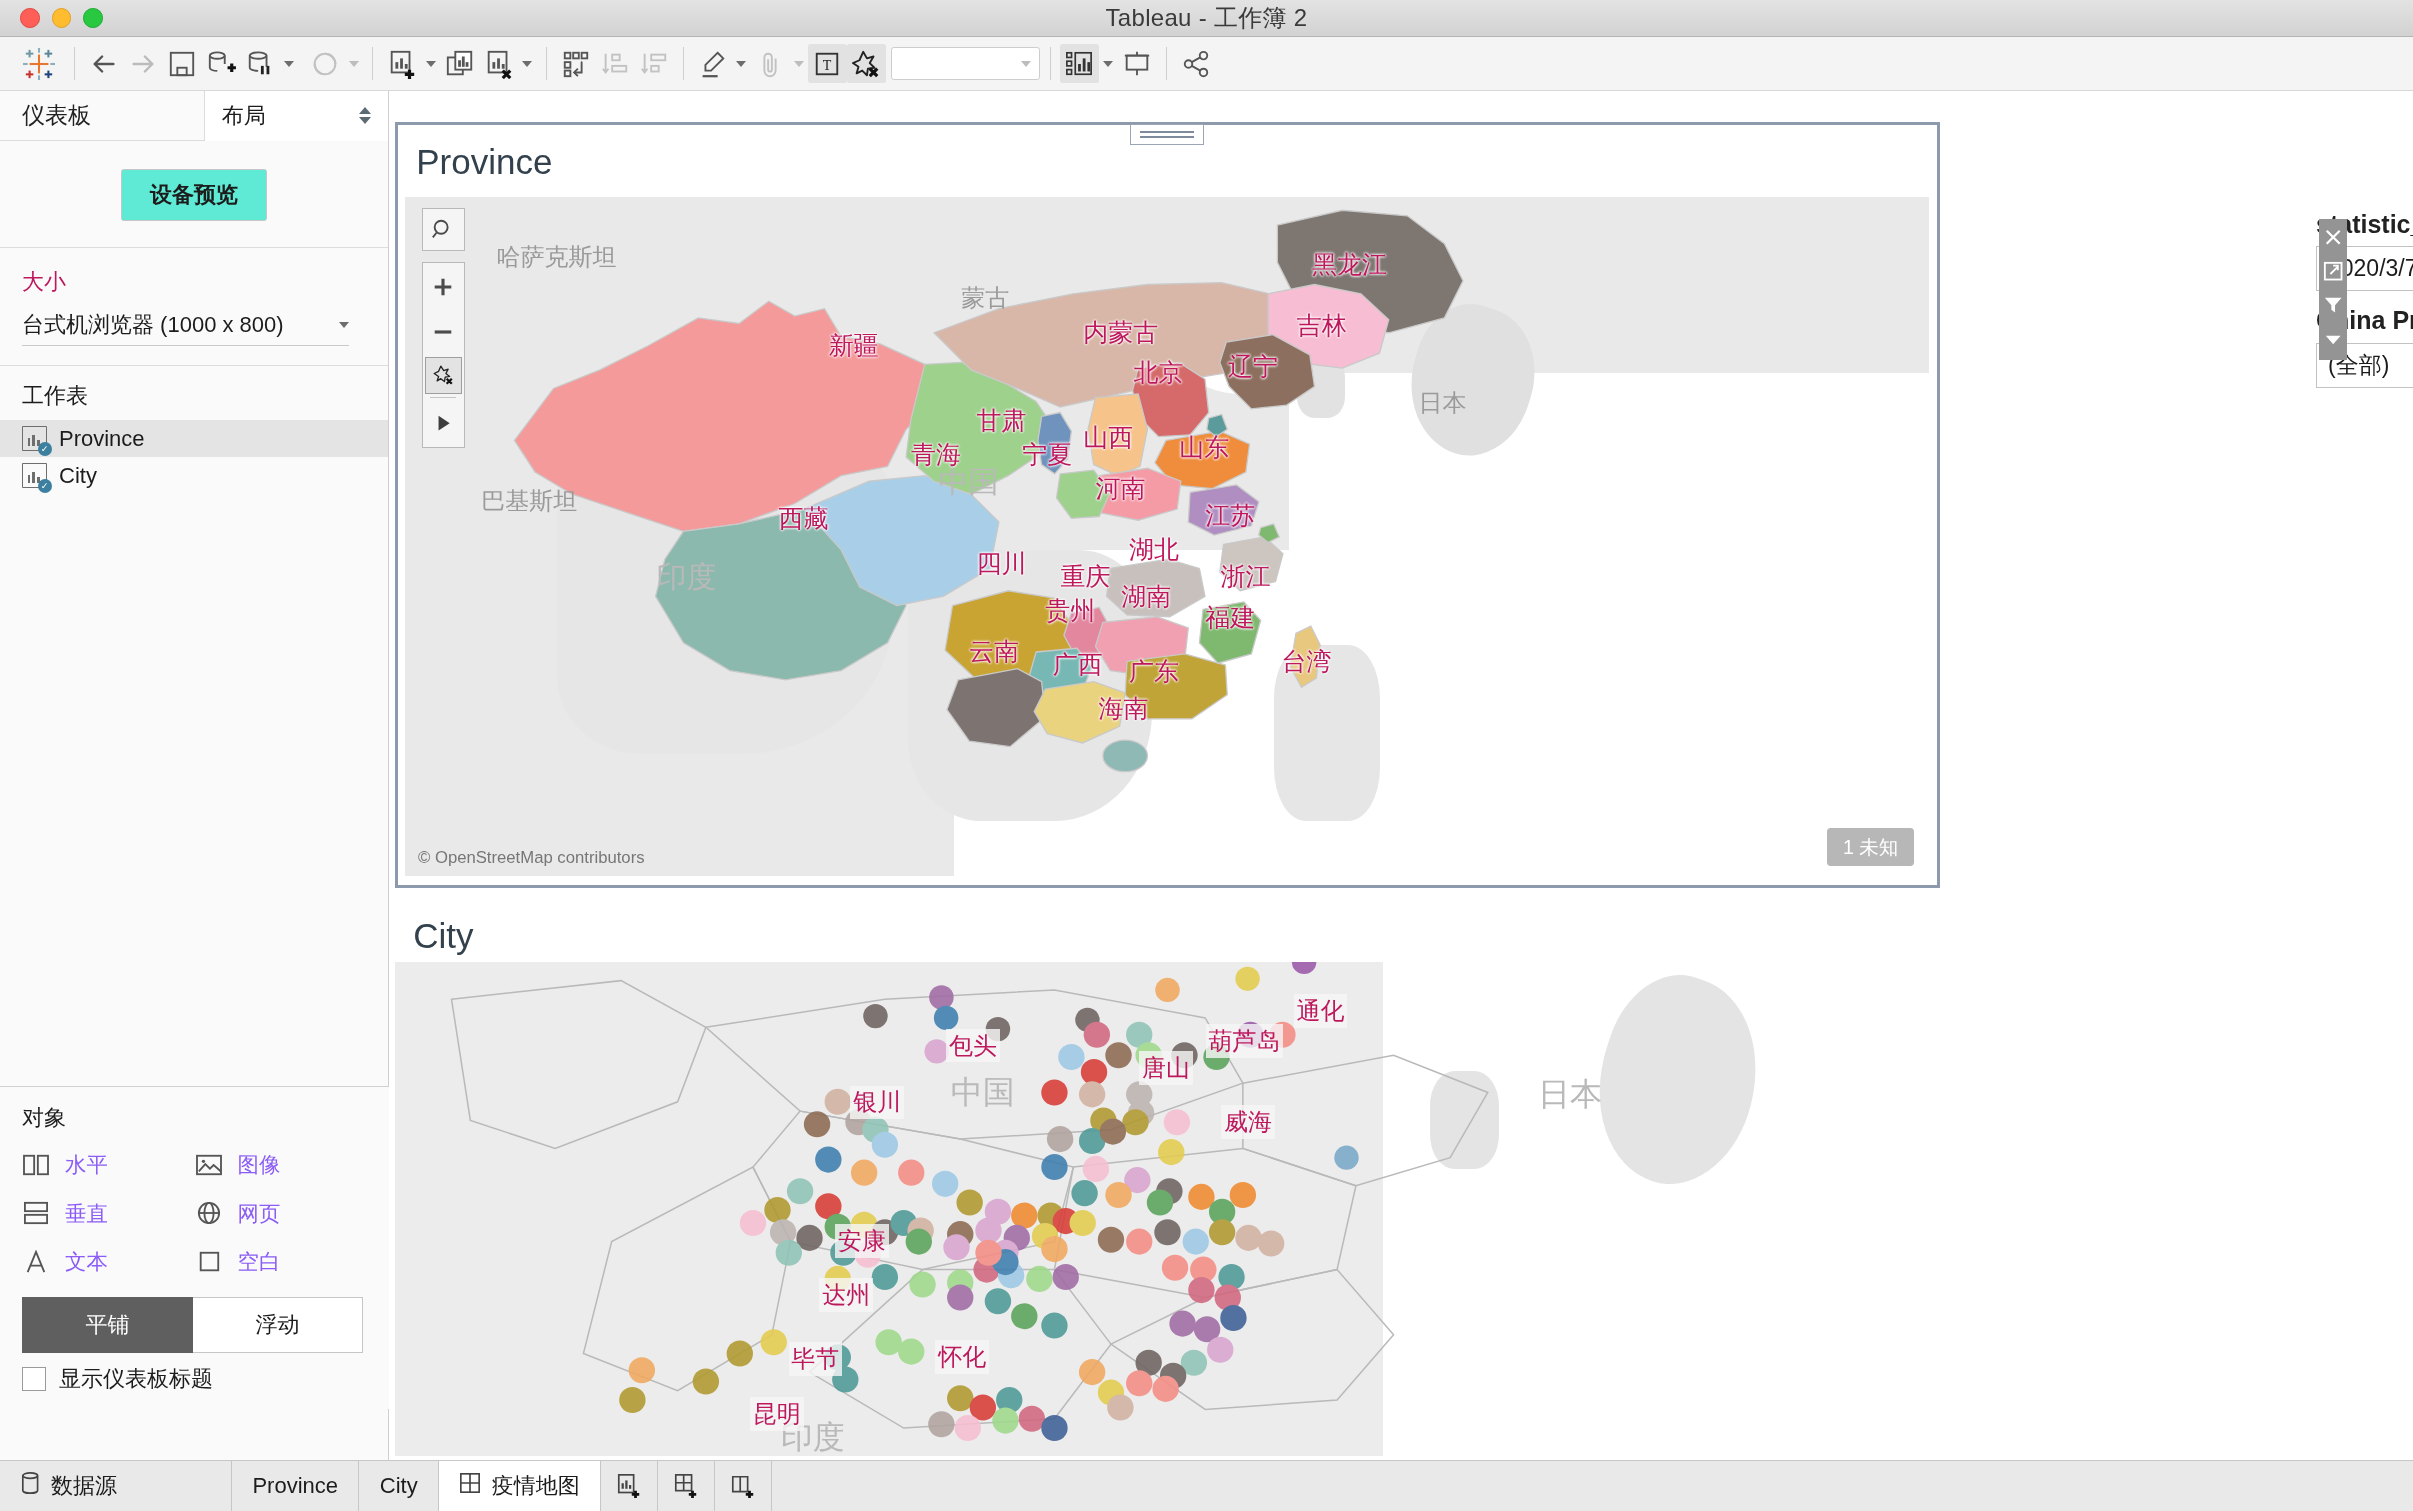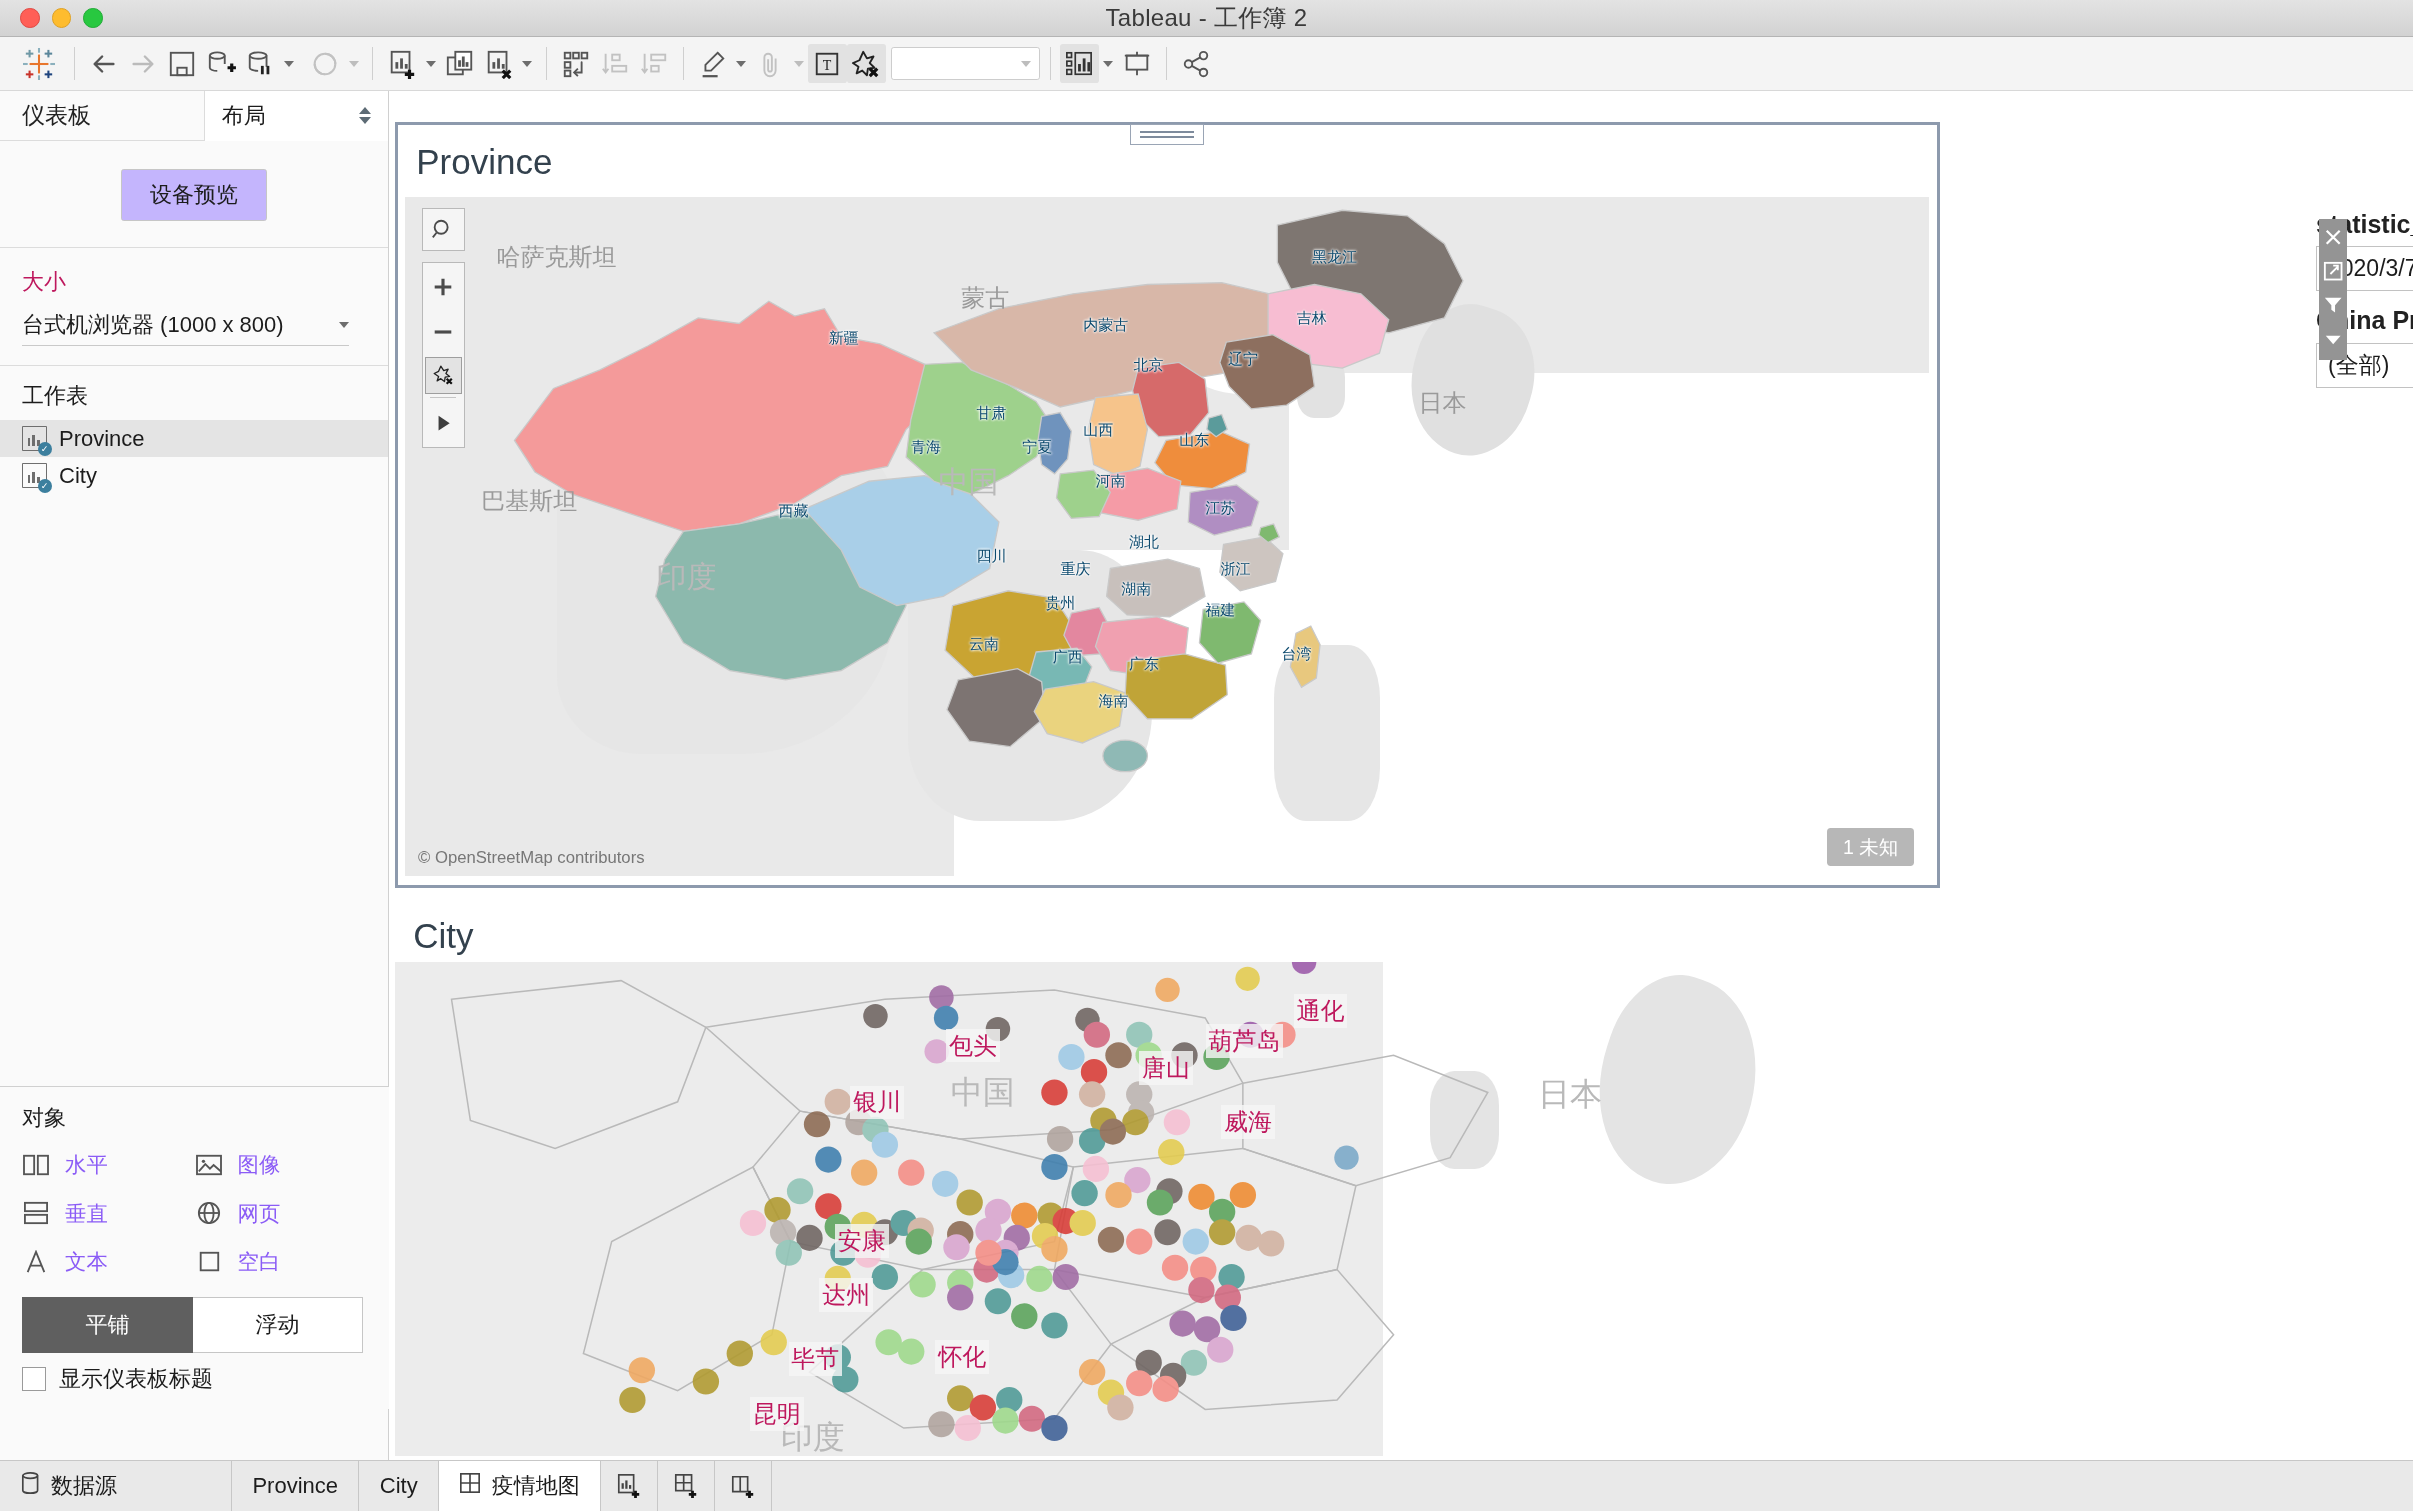--- a/index.html
+++ b/index.html
@@ -70,22 +70,22 @@
     padding: 0 16.7px; justify-content: space-between;
   }
   .sb-dropdown span { font-size: 22px; color: #1c1c1c; }
   .stepper { display: flex; flex-direction: column; gap: 2.8px; color: #6a7781; }
   .stepper .tri-up { width:0;height:0;border-left:6.5px solid transparent;border-right:6.5px solid transparent;border-bottom:7.4px solid #5d6b75; }
   .stepper .tri-dn { width:0;height:0;border-left:6.5px solid transparent;border-right:6.5px solid transparent;border-top:7.4px solid #5d6b75; }
 
   .sb-section { padding: 18.6px 22px; border-bottom: 0.9px solid #dcdcdc; }
   .device-btn {
     display: block; margin: 9.3px auto 7.4px; padding: 10.2px 28px;
-    border: 0.9px solid #c6c6c6; background: #c4b5fd; border-radius: 2.8px;
-    font-size: 22px; color: #1c1c1c; font-family: inherit;
+    border: 0.9px solid #c6c6c6; background: #5eead4; border-radius: 2.8px;
+    font-size: 22px; color: #1c1c1c; font-family: inherit; font-weight: bold;
   }
   .sb-label { font-size: 22px; color: #be185d; margin-bottom: 13px; }
   .size-select {
     display: flex; align-items: center; justify-content: space-between;
     border-bottom: 0.9px solid #c9c9c9; padding-bottom: 5.6px; width: 327px;
   }
   .size-select span { font-size: 22px; color: #1c1c1c; }
 
   .ws-head { padding: 15px 22px 9.3px; font-size: 22px; color: #1c1c1c; }
   .ws-item {
@@ -137,21 +137,21 @@
   
   #city-pane { position: absolute; left: 4.6px; top: 808px; width: 1545px; height: 557px; background: #fff; }
 
   
   .map-bg { position: absolute; inset: 0; background: #e9e9e9; }
   .ocean { position: absolute; background: #ffffff; }
   .landmass { position: absolute; background: #e4e4e4; }
   .country-lbl { position: absolute; color: #9a9a9a; font-size: 24px; white-space: nowrap; }
   .country-lbl.big { font-size: 30px; color: #b9b9b9; }
   .prov-lbl {
-    position: absolute; color: #0c4a6e; font-size: 15px; white-space: nowrap;
+    position: absolute; color: #be185d; font-size: 25px; white-space: nowrap;
     text-shadow: 0 0 2.8px #fff, 0 0 2.8px #fff, 0 0 2.8px #fff;
   }
   .city-lbl {
     position: absolute; color: #be185d; font-size: 24px; white-space: nowrap; font-weight: 500;
     background: rgba(245,245,245,0.82); padding: 0.9px 2.8px;
   }
   svg.provmap { position: absolute; left: 0; top: 0; }
 
   
   .map-ctrl {

